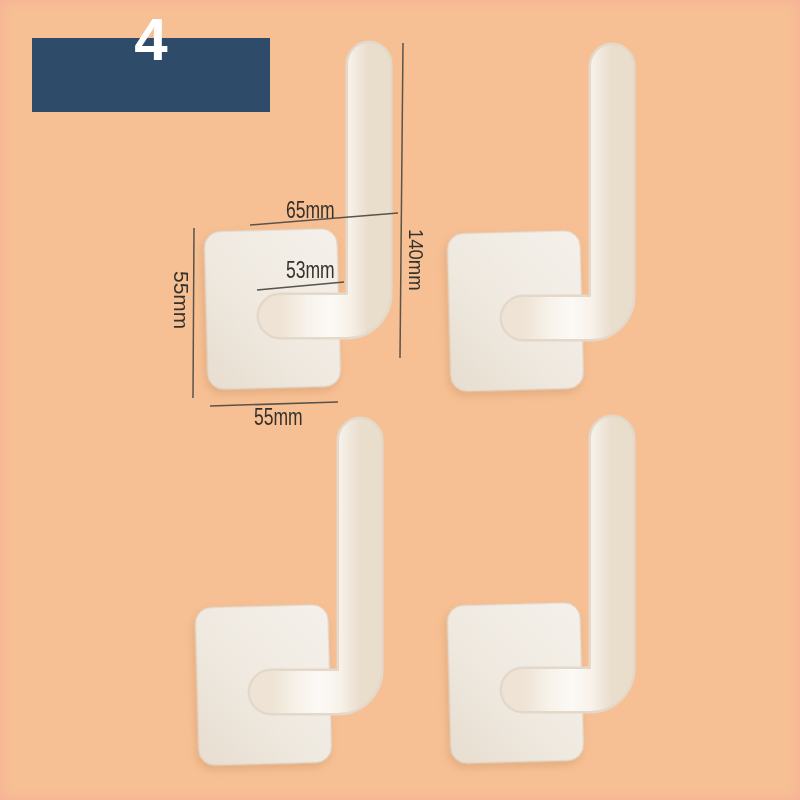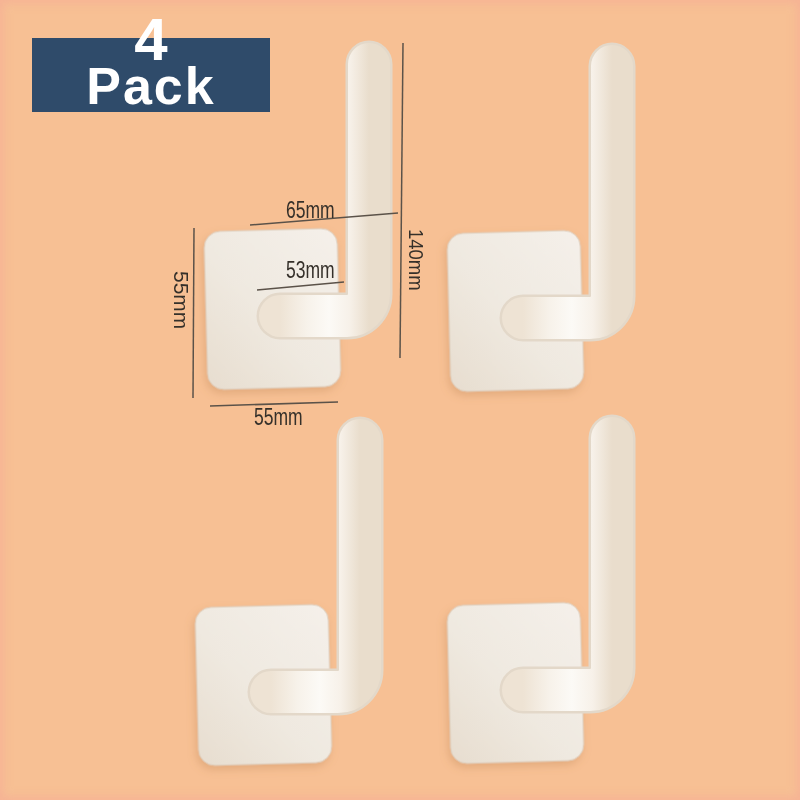--- a/index.html
+++ b/index.html
@@ -83,21 +83,20 @@
       <line class="measure-line" x1="250" y1="225" x2="398" y2="213"></line>
       <line class="measure-line" x1="257" y1="290" x2="344" y2="282"></line>
       <line class="measure-line" x1="194" y1="228" x2="193" y2="398"></line>
       <line class="measure-line" x1="210" y1="406" x2="338" y2="402"></line>
       <line class="measure-line" x1="403" y1="43" x2="400" y2="358"></line>
     </g>
   </svg>
 
   <div class="badge">
     <div class="badge-count">4</div>
-    <div class="badge-label">Pack</div>
   </div>
 
   <div class="dim dim-65">65mm</div>
   <div class="dim dim-53">53mm</div>
   <div class="dim vert dim-55l">55mm</div>
   <div class="dim dim-55b">55mm</div>
   <div class="dim vert dim-140">140mm</div>
 
 </div>
 

